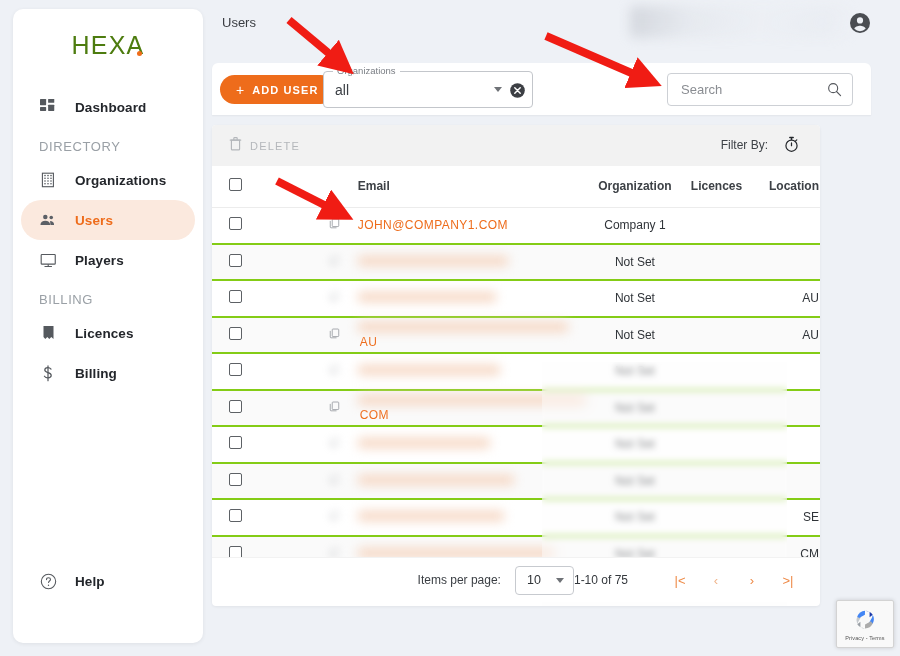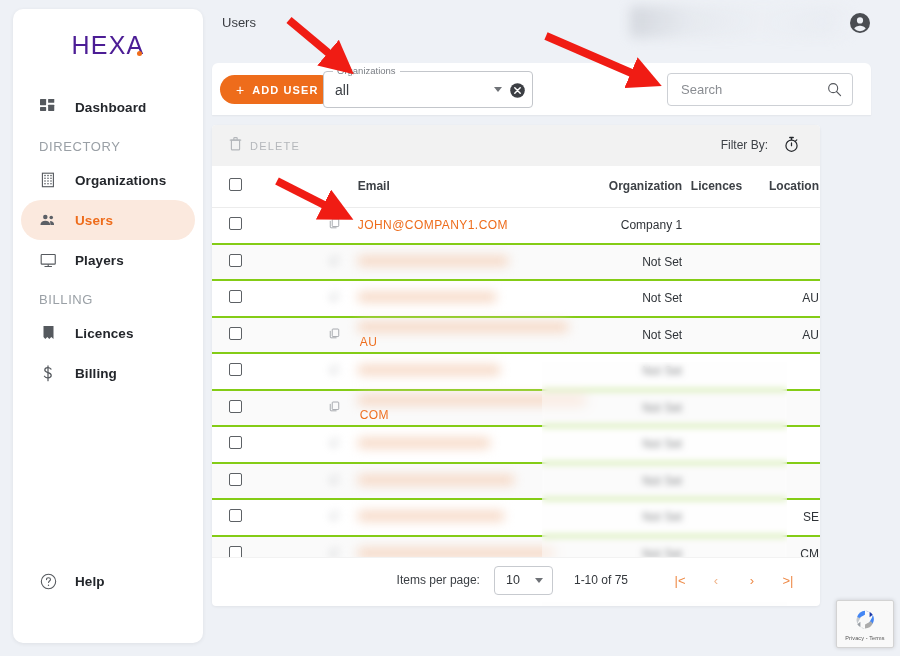--- a/index.html
+++ b/index.html
@@ -30,21 +30,21 @@
   .logo-wrap {
     height: 60px;
     display: flex; align-items: center; justify-content: center;
     padding-top: 12px;
   }
   .logo {
     font-family: "Liberation Sans", sans-serif;
     font-size: 25px;
     font-weight: 400;
     letter-spacing: 1.2px;
-    color: #4c1d95;
+    color: #4d7c0f;
     position: relative;
   }
   .logo .dot {
     position: absolute;
     right: 2px; bottom: 4px;
     width: 5px; height: 5px;
     border-radius: 50%;
     background: #ef6c1a;
   }
   .nav-item {
@@ -223,21 +223,21 @@
   tbody td {
     height: 36.5px;
     font-size: 12px;
     color: #2f3338;
     border-bottom: 2px solid #84cc16;
   }
   tbody tr.alt td { background: #fafafa; }
   .col-chk { width: 46px; text-align: left; padding-left: 17px; }
   .col-copy { width: 136px; text-align: right; padding-right: 8px; }
   .col-email { text-align: left; padding-left: 10px; }
-  .col-org { width: 108px; text-align: right; }
+  .col-org { width: 108px; text-align: center; }
   .col-lic { width: 74px; text-align: center; }
   .col-loc { width: 80px; text-align: right; }
   th.col-copy { text-align: right; }
 
   .chk {
     width: 13px; height: 13px;
     border: 1.6px solid #5d6165;
     border-radius: 2px;
     display: inline-block;
     cursor: pointer;
@@ -282,21 +282,20 @@
   }
   #ipp-label { font-size: 12px; color: #3a3e43; margin-right: 14px; }
   #ipp-select {
     width: 59px; height: 29px;
     border: 1px solid #c7cacf;
     border-radius: 4px;
     display: flex; align-items: center; justify-content: space-between;
     padding: 0 9px 0 11px;
     font-size: 12.5px; color: #303438;
     cursor: pointer;
-    margin-right: 21px;
   }
   #ipp-select .caret {
     width: 0; height: 0;
     border-left: 4px solid transparent;
     border-right: 4px solid transparent;
     border-top: 5px solid #6f7277;
   }
   #range-label { font-size: 12px; color: #34383d; margin-right: 34px; }
   .pg-btn {
     width: 36px; height: 30px;

